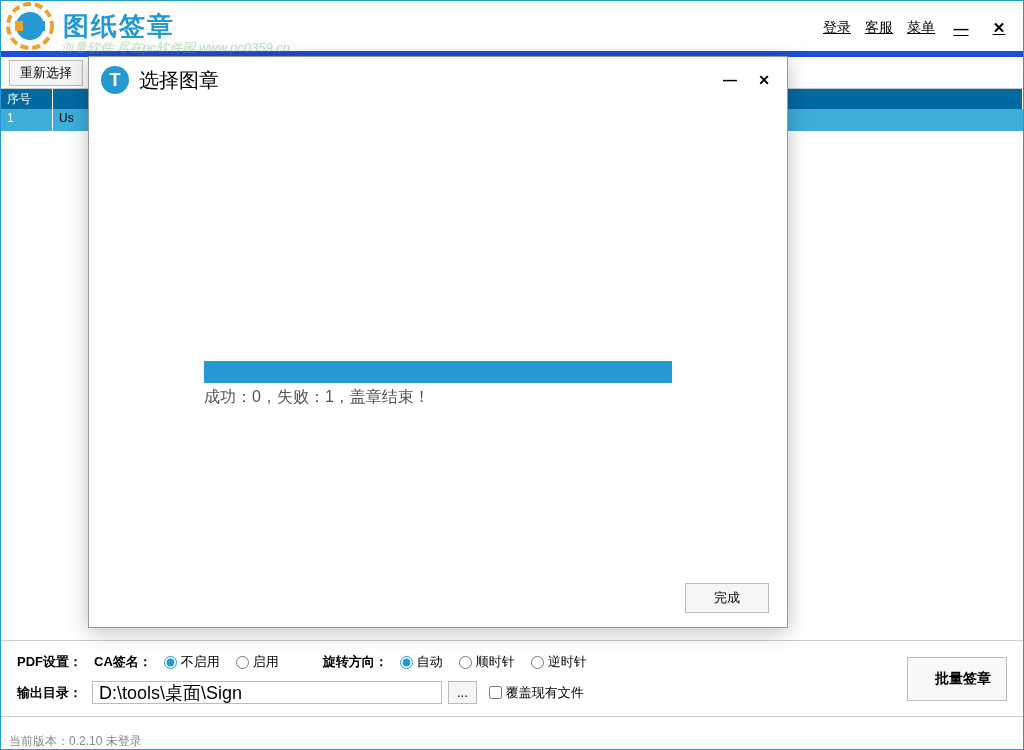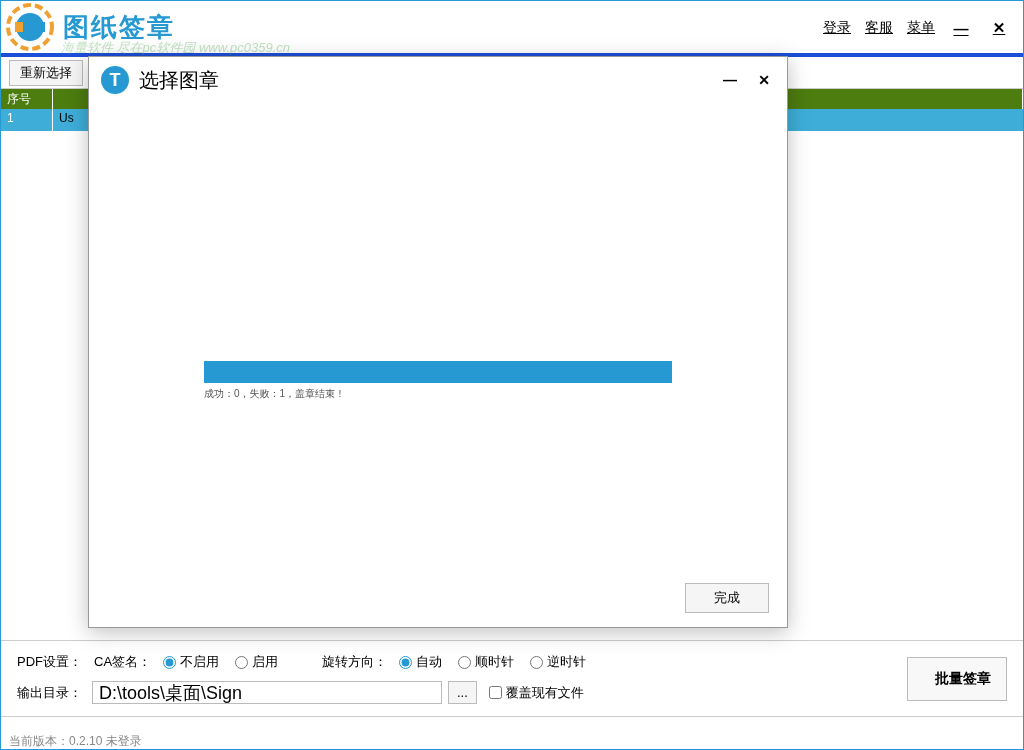--- a/index.html
+++ b/index.html
@@ -1,66 +1,66 @@
 <!DOCTYPE html>
 <html><head>
   <meta charset="utf-8">
   <style>
     * { margin: 0; padding: 0; box-sizing: border-box; font-family: "Microsoft YaHei", sans-serif; }
     body { width: 1024px; height: 750px; background: #fff; position: relative; overflow: hidden; }
     
     .main-window { width: 100%; height: 100%; border: 1px solid #2699d2; display: flex; flex-direction: column; }
     
-    .title-bar { height: 56px; background: #fff; border-bottom: 4px solid #1d4ed8; display: flex; align-items: center; position: relative; }
+    .title-bar { height: 56px; background: #fff; border-bottom: 6px solid #1d4ed8; display: flex; align-items: center; position: relative; }
     .app-logo { width: 50px; height: 50px; margin-left: 4px; position: relative; }
     .app-logo svg { width: 100%; height: 100%; }
     .app-title { color: #2699d2; font-size: 26px; font-weight: bold; margin-left: 8px; letter-spacing: 2px; }
     .watermark { position: absolute; left: 60px; top: 38px; color: rgba(100,180,100,0.4); font-size: 13px; font-style: italic; }
     .title-buttons { position: absolute; right: 12px; top: 18px; display: flex; gap: 14px; font-size: 14px; align-items: center; text-decoration: underline; }
     .title-btn { cursor: pointer; }
     .win-btn { width: 24px; text-align: center; cursor: pointer; font-weight: bold; font-size: 15px; }
     
     .toolbar { height: 32px; border-bottom: 1px solid #ccc; display: flex; align-items: center; padding: 0 8px; }
     .tool-btn { border: 1px solid #bbb; background: #f5f5f5; padding: 3px 10px; font-size: 13px; cursor: pointer; }
     
     .content-area { flex: 1; background: #fff; position: relative; }
     .table-header { display: flex; height: 20px; }
-    .th { background: #4d7c0f; color: #fff; font-size: 12px; padding: 2px 6px; border-right: 1px solid #fff; }
+    .th { background: #0369a1; color: #fff; font-size: 12px; padding: 2px 6px; border-right: 1px solid #fff; }
     .th-seq { width: 52px; }
     .th-rest { flex: 1; }
     .table-row { display: flex; height: 22px; }
     .td { font-size: 12px; padding: 2px 6px; }
     .td-seq { width: 52px; background: #3eaed9; color: #fff; border-right: 1px solid #fff; }
     .td-rest { flex: 1; background: #3eaed9; color: #000; }
     
     .bottom-panel { border-top: 1px solid #ccc; padding: 12px 16px; background: #fff; display: flex; align-items: center; }
     .bottom-left { flex: 1; }
     .settings-row { display: flex; align-items: center; font-size: 13px; margin-bottom: 10px; gap: 8px; }
-    .settings-label { margin-right: 4px; }
+    .settings-label { margin-right: 4px; font-weight: bold; }
     .radio-wrap { display: inline-flex; align-items: center; gap: 4px; margin-right: 8px; }
     .radio-wrap input { accent-color: #2699d2; }
     .output-row { display: flex; align-items: center; font-size: 13px; gap: 6px; }
     .output-input { width: 350px; padding: 0 6px; border: 1px solid #bbb; font-size: 18px; }
     .browse-btn { border: 1px solid #bbb; background: #f5f5f5; padding: 3px 8px; cursor: pointer; font-size: 13px; }
     .checkbox-wrap { display: inline-flex; align-items: center; gap: 4px; margin-left: 6px; }
     .big-btn { width: 100px; height: 44px; border: 1px solid #bbb; background: #f8f8f8; font-size: 14px; font-weight: bold; cursor: pointer; padding-left: 12px; }
     
     .status-bar { height: 22px; border-top: 1px solid #ccc; padding: 16px 8px; font-size: 12px; color: #888; background: #fff; }
     
     
     .modal { position: absolute; left: 88px; top: 56px; width: 700px; height: 572px; background: #fff; border: 1px solid #999; box-shadow: 0 4px 20px rgba(0,0,0,0.25); display: flex; flex-direction: column; z-index: 100; }
     .modal-header { height: 46px; display: flex; align-items: center; padding: 0 12px; background:#fff; }
     .modal-icon { width: 28px; height: 28px; border-radius: 50%; background: #2699d2; display: flex; align-items: center; justify-content: center; margin-right: 10px; }
     .modal-icon span { color: #fff; font-size: 18px; font-weight: bold; }
     .modal-title { font-size: 20px; color: #000; }
     .modal-win-btns { margin-left: auto; display: flex; gap: 12px; }
     .modal-win-btn { width: 22px; text-align: center; cursor: pointer; font-weight: bold; font-size: 14px; }
     .modal-body { flex: 1; position: relative; padding: 0 30px; }
     .progress-bar { position: absolute; left: 115px; right: 115px; top: 258px; height: 22px; background: #2699d2; }
-    .progress-text { position: absolute; left: 115px; top: 284px; font-size: 10px; color: #555; }
+    .progress-text { position: absolute; left: 115px; top: 284px; font-size: 16px; color: #555; }
     .modal-footer { padding: 14px 18px; display: flex; justify-content: flex-end; }
     .complete-btn { width: 84px; height: 30px; border: 1px solid #bbb; background: #f5f5f5; font-size: 13px; cursor: pointer; }
   </style>
 </head>
 <body>
 
 <div class="main-window">
 
   <div class="title-bar">
     <div class="app-logo">

